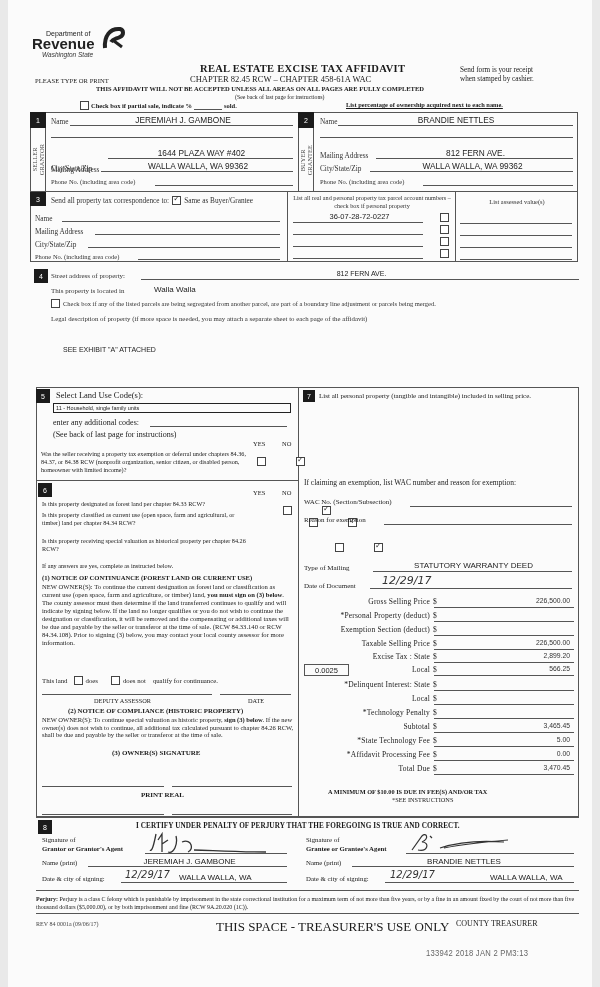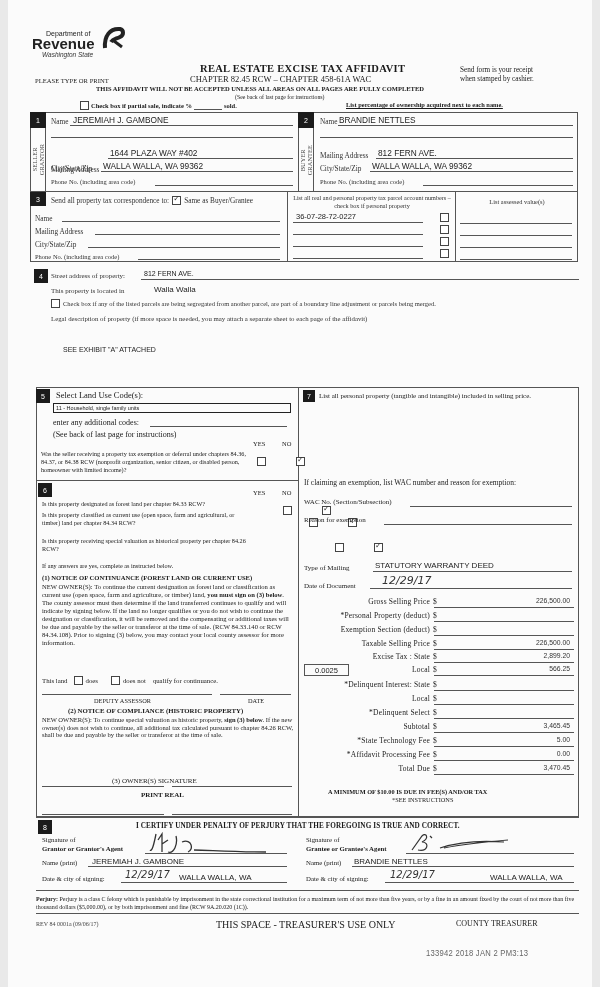--- a/index.html
+++ b/index.html
@@ -2,21 +2,21 @@
 <html><head>
 <meta charset="utf-8">
 <style>
   * { box-sizing: border-box; margin: 0; padding: 0; }
   html, body { width: 600px; height: 987px; overflow: hidden; }
   body { background: #e9e9e9; font-family: "Liberation Serif", serif; color: #1a1a1a; position: relative; }
   .page { position: absolute; left: 8px; top: 0; width: 584px; height: 987px; background: #fbfbfb; }
   .abs { position: absolute; }
   .serif { font-family: "Liberation Serif", serif; }
   .sans { font-family: "Liberation Sans", sans-serif; }
-  .typed { font-family: "Liberation Sans", sans-serif; color: #222; }
+  .typed { font-family: "Liberation Sans", sans-serif; color: #222; text-align: center; }
   .hand { font-family: "DejaVu Sans", sans-serif; font-style: italic; color: #333; }
   .uline { border-bottom: 1px solid #555; }
   .box { border: 1px solid #555; }
   .num-badge { position: absolute; background: #1b1b1b; color: #fff; font-size: 7px; width: 14px; height: 14px; display: flex; align-items: center; justify-content: center; font-family: "Liberation Sans", sans-serif; }
   .cb { display: inline-block; width: 9px; height: 9px; border: 1px solid #444; background: #fff; vertical-align: middle; position: relative; }
   .cb.checked::after { content: "✓"; position: absolute; left: 0px; top: -3px; font-size: 8px; color: #333; }
   .lbl { font-size: 7.3px; color: #333; white-space: nowrap; }
   .vert { writing-mode: vertical-rl; transform: rotate(180deg); font-size: 6.5px; color: #444; text-align: center; }
   .fee-row { position: absolute; left: 296px; width: 280px; height: 13px; font-size: 7.5px; }
   .fee-row .fl { position: absolute; right: 154px; top: 0; white-space: nowrap; letter-spacing: 0.2px; }
@@ -197,21 +197,21 @@
     <span style="margin-left:4px;">qualify for continuance.</span>
   </div>
   <div class="abs uline" style="left:34px;top:694px;width:170px;height:1px;"></div>
   <div class="abs uline" style="left:212px;top:694px;width:71px;height:1px;"></div>
   <div class="abs serif" style="left:86px;top:697px;font-size:6.3px;">DEPUTY ASSESSOR</div>
   <div class="abs serif" style="left:240px;top:697px;font-size:6.3px;">DATE</div>
   <div class="abs serif" style="left:60px;top:707px;font-size:6.8px;font-weight:bold;">(2) NOTICE OF COMPLIANCE (HISTORIC PROPERTY)</div>
   <div class="abs serif" style="left:34px;top:716px;width:252px;font-size:6.5px;line-height:7.6px;">
     <span>NEW OWNER(S): To continue special valuation as historic property,</span> <b>sign (3) below</b><span>. If the new owner(s) does not wish to continue, all additional tax calculated pursuant to chapter 84.26 RCW, shall be due and payable by the seller or transferor at the time of sale.</span>
   </div>
-  <div class="abs serif" style="left:104px;top:749px;font-size:7px;font-weight:normal;margin-top:28px;">(3)  OWNER(S) SIGNATURE</div>
+  <div class="abs serif" style="left:104px;top:749px;font-size:7px;font-weight:bold;">(3)  OWNER(S) SIGNATURE</div>
   <div class="abs uline" style="left:34px;top:786px;width:122px;height:1px;"></div>
   <div class="abs uline" style="left:164px;top:786px;width:120px;height:1px;"></div>
   <div class="abs serif" style="left:133px;top:791px;font-size:7px;font-weight:bold;">PRINT REAL</div>
   <div class="abs uline" style="left:34px;top:814px;width:122px;height:1px;"></div>
   <div class="abs uline" style="left:164px;top:814px;width:120px;height:1px;"></div>
 
   
   <div class="num-badge" style="left:295px;top:390px;width:12px;height:12px;">7</div>
   <div class="abs serif" style="left:311px;top:390px;width:255px;font-size:7px;line-height:12px;text-indent:0;">List all  personal property (tangible and intangible) included in selling price.</div>
   <div class="abs serif" style="left:296px;top:478px;font-size:7.5px;">If claiming an exemption, list WAC number and reason for exemption:</div>
@@ -261,21 +261,21 @@
       <span class="fl">*Delinquent Interest: State</span>
       <span class="abs" style="left:129px;top:0;">$</span>
       <span class="fv"></span>
     </div>
   <div class="fee-row" style="top:694px;">
       <span class="fl">Local</span>
       <span class="abs" style="left:129px;top:0;">$</span>
       <span class="fv"></span>
     </div>
   <div class="fee-row" style="top:708px;">
-      <span class="fl">*Delinquent Select</span>
+      <span class="fl">*Technology Penalty</span>
       <span class="abs" style="left:129px;top:0;">$</span>
       <span class="fv"></span>
     </div>
   <div class="fee-row" style="top:722px;">
       <span class="fl">Subtotal</span>
       <span class="abs" style="left:129px;top:0;">$</span>
       <span class="fv">3,465.45</span>
     </div>
   <div class="fee-row" style="top:736px;">
       <span class="fl">*State Technology Fee</span>
@@ -328,16 +328,16 @@
   <div class="abs typed" style="left:482px;top:873px;font-size:8px;">WALLA WALLA, WA</div>
 
   <div class="abs" style="left:28px;top:890px;width:543px;height:1px;background:#555;"></div>
 
   
   <div class="abs serif" style="left:28px;top:895px;width:543px;font-size:6px;line-height:8px;">
     <b>Perjury:</b><span> Perjury is a class C felony which is punishable by imprisonment in the state correctional institution for a maximum term of not more than five years, or by a fine in an amount fixed by the court of not more than five thousand dollars ($5,000.00), or by both imprisonment and fine (RCW 9A.20.020 (1C)).</span>
   </div>
   <div class="abs" style="left:28px;top:913px;width:543px;height:1px;background:#555;"></div>
   <div class="abs serif" style="left:28px;top:921px;font-size:6px;color:#444;">REV 84 0001a (09/06/17)</div>
-  <div class="abs serif" style="left:208px;top:919px;font-size:10px;">THIS SPACE - TREASURER'S USE ONLY</div>
+  <div class="abs serif" style="left:208px;top:919px;font-size:13px;">THIS SPACE - TREASURER'S USE ONLY</div>
   <div class="abs serif" style="left:448px;top:919px;font-size:8px;">COUNTY TREASURER</div>
   <div class="abs sans" style="left:418px;top:948px;font-size:9px;color:#666;letter-spacing:0.3px;transform:scaleX(0.85);transform-origin:left;">133942 2018 JAN 2 PM3:13</div>
 </div>
 
 </body></html>

